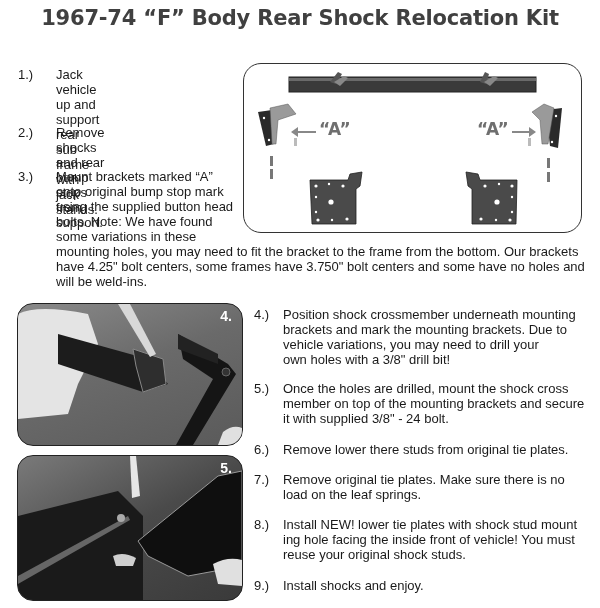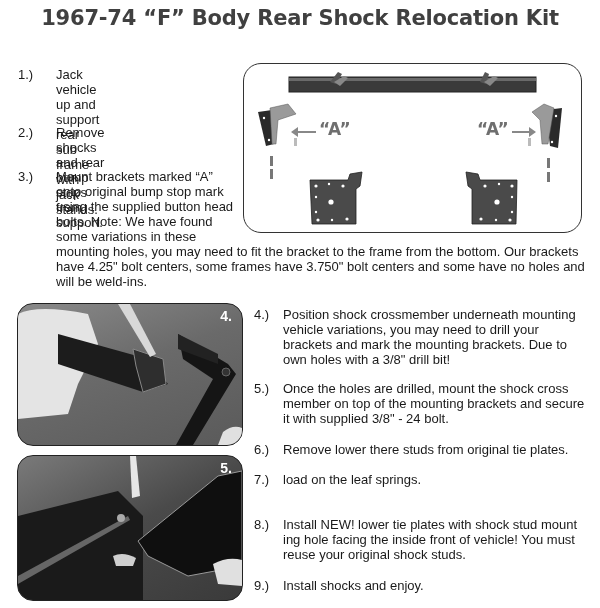--- a/index.html
+++ b/index.html
@@ -150,22 +150,22 @@
     <path d="M95 100 Q105 95 118 102 L115 110 L98 110 Z" fill="#cfcfcf"></path>
     <path d="M195 108 Q210 100 224 104 L224 130 L200 128 Z" fill="#e0e0e0"></path>
   </svg>
   <div class="photo-label">5.</div>
 </div>
 
 <div class="step r-step" style="left:254px; top:307px; width:340px;">
   <span class="num">4.)</span>
   <div class="txt" style="width:310px;">
     <div>Position shock crossmember underneath mounting</div>
+    <div>brackets and mark the mounting brackets. Due to</div>
     <div>vehicle variations, you may need to drill your</div>
-    <div>brackets and mark the mounting brackets. Due to</div>
     <div>own holes with a 3/8" drill bit!</div>
   </div>
 </div>
 
 <div class="step r-step" style="left:254px; top:381px; width:340px;">
   <span class="num">5.)</span>
   <div class="txt" style="width:310px;">
     <div>Once the holes are drilled, mount the shock cross</div>
     <div>member on top of the mounting brackets and secure</div>
     <div>it with supplied 3/8" - 24 bolt.</div>
@@ -175,20 +175,21 @@
 <div class="step r-step" style="left:254px; top:442px; width:340px;">
   <span class="num">6.)</span>
   <div class="txt" style="width:310px;">
     <div>Remove lower there studs from original tie plates.</div>
   </div>
 </div>
 
 <div class="step r-step" style="left:254px; top:472px; width:340px;">
   <span class="num">7.)</span>
   <div class="txt" style="width:310px;">
+    <div>Remove original tie plates. Make sure there is no</div>
     <div>load on the leaf springs.</div>
   </div>
 </div>
 
 <div class="step r-step" style="left:254px; top:517px; width:340px;">
   <span class="num">8.)</span>
   <div class="txt" style="width:310px;">
     <div>Install NEW! lower tie plates with shock stud mount</div>
     <div>ing hole facing the inside front of vehicle! You must</div>
     <div>reuse your original shock studs.</div>

